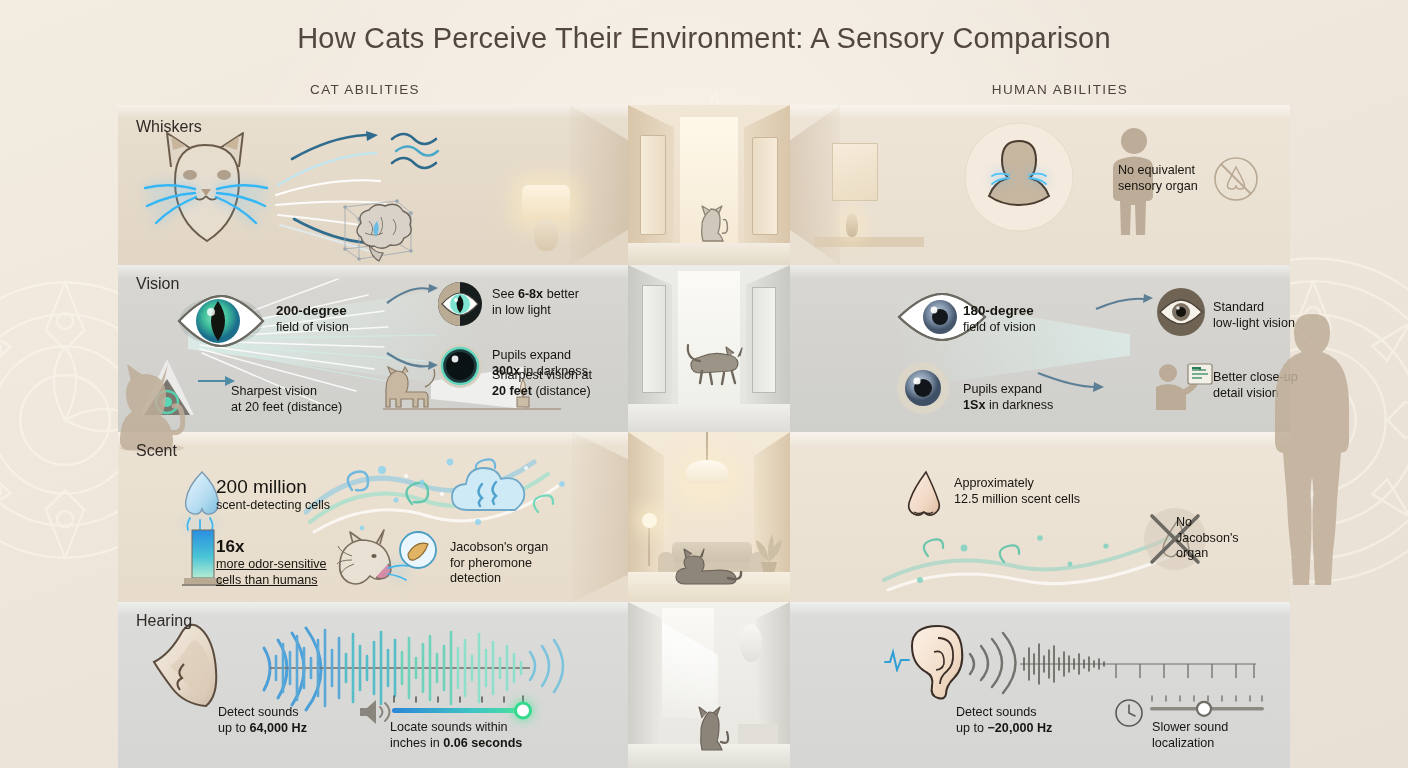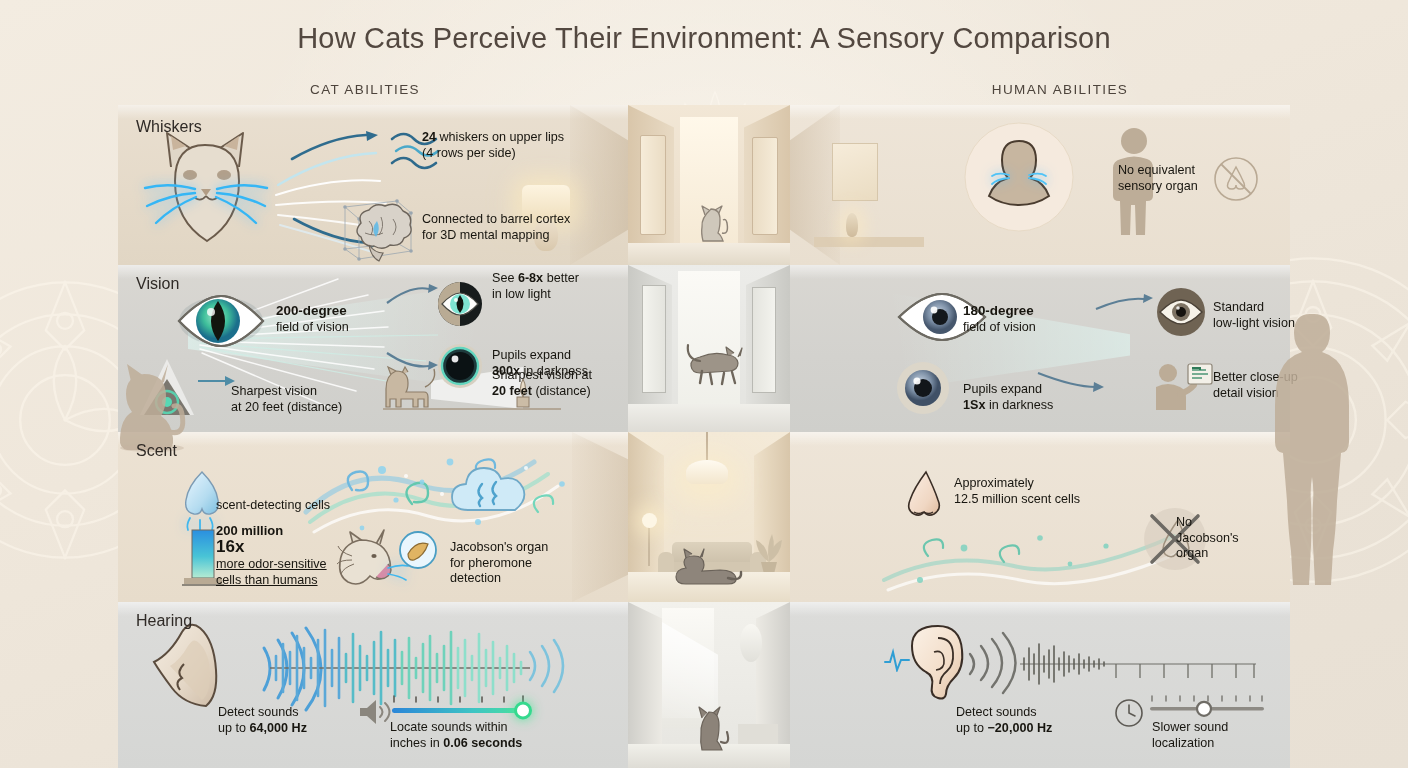--- a/index.html
+++ b/index.html
@@ -57,21 +57,21 @@
   .bg-warm2{ background:linear-gradient(180deg,#ece2d3 0%,#e7dccb 100%); }
   .bg-gray { background:linear-gradient(180deg,#dcdcda 0%,#d5d6d4 100%); }
   .bg-warmR{ background:linear-gradient(180deg,#eee5d8 0%,#e9dfd0 100%); }
 
   .panel-shade-top { position:absolute;top:0;left:0;right:0;height:14px;
      background:linear-gradient(180deg,rgba(255,255,255,.55),rgba(255,255,255,0)); }
 
   
   .tx { position:absolute; font-size:12.6px; line-height:15.5px; color:#17150f; }
   .tx b { font-weight:bold; }
-  .num { font-size:13px; font-weight:bold; color:#16140f; line-height:21px;margin-top:44px; }
+  .num { font-size:19px; font-weight:normal; color:#16140f; line-height:21px; }
   .num2 { font-size:17px; font-weight:bold; color:#16140f; line-height:19px; }
 
   
   .ico { position:absolute; }
   .ico svg { display:block; overflow:visible; }
 
   .sil { position:absolute; opacity:.85; }
 
   
   .glow { filter: drop-shadow(0 0 6px rgba(90,190,255,.85)); }
@@ -310,26 +310,20 @@
           <path d="M34 28 q6 6 2 14"></path>
             <path d="M46 24 q4 10 -2 18"></path>
             <path d="M58 26 q6 8 0 16"></path>
           <path d="M30 40 q10 4 18 0"></path>
         </g>
         <path d="M42 28 q4 8 -1 16 q-6-8 1-16Z" fill="#5bb8e8" opacity=".85"></path>
         <path d="M34 52 q6 8 14 8 l-4 8 q-8-4 -10-16Z" fill="#cfc7bc" stroke="#6d655c" stroke-width="1.2"></path>
       </svg>
     </div>
 
-    <div class="tx" style="left:422px;top:25px;">
-      <b>24</b> whiskers on upper lips<br>(4 rows per side)
-    </div>
-    <div class="tx" style="left:422px;top:107px;">
-      Connected to barrel cortex<br>for 3D mental mapping
-    </div>
 
     <div class="tx" style="left:1118px;top:58px;">
       No equivalent<br>sensory organ
     </div>
 
     <div class="ico" style="left:1212px;top:50px;">
       <svg width="48" height="48" viewBox="0 0 48 48">
         <circle cx="24" cy="24" r="21" fill="none" stroke="#b9a994" stroke-width="1.6"></circle>
         <path d="M24 12 q-5 9 -8 16 q-2 6 4 6 q4 0 4-4 q0 4 4 4 q6 0 4-6 q-3-7 -8-16Z" fill="none" stroke="#b9a994" stroke-width="1.5"></path>
         <path d="M9 9 L39 39" stroke="#b9a994" stroke-width="1.8"></path>
@@ -528,21 +522,21 @@
         <path d="M35 2 L62 58 L8 58Z" fill="#ffffff" opacity=".55"></path>
         <path d="M35 22 L58 58 L12 58Z" fill="#6f6a62" opacity=".9"></path>
         <circle cx="35" cy="45" r="11" fill="none" stroke="#57d8b4" stroke-width="2.4" opacity=".9"></circle>
         <circle cx="35" cy="45" r="5" fill="#57d8b4"></circle>
       </svg>
     </div>
 
     <div class="tx" style="left:276px;top:38px;">
       <b style="font-size:13.4px;">200-degree</b><br>field of vision
     </div>
-    <div class="tx" style="left:492px;top:6px;">
+    <div class="tx" style="left:492px;top:22px;">
       See <b>6-8x</b> better<br>in low light
     </div>
     <div class="tx" style="left:492px;top:83px;">
       Pupils expand<br><b>300x</b> in darkness
     </div>
     <div class="tx" style="left:231px;top:119px;">
       Sharpest vision<br>at 20 feet (distance)
     </div>
     <div class="tx" style="left:492px;top:103px;">
       Sharpest vision at<br><b>20 feet</b> (distance)

